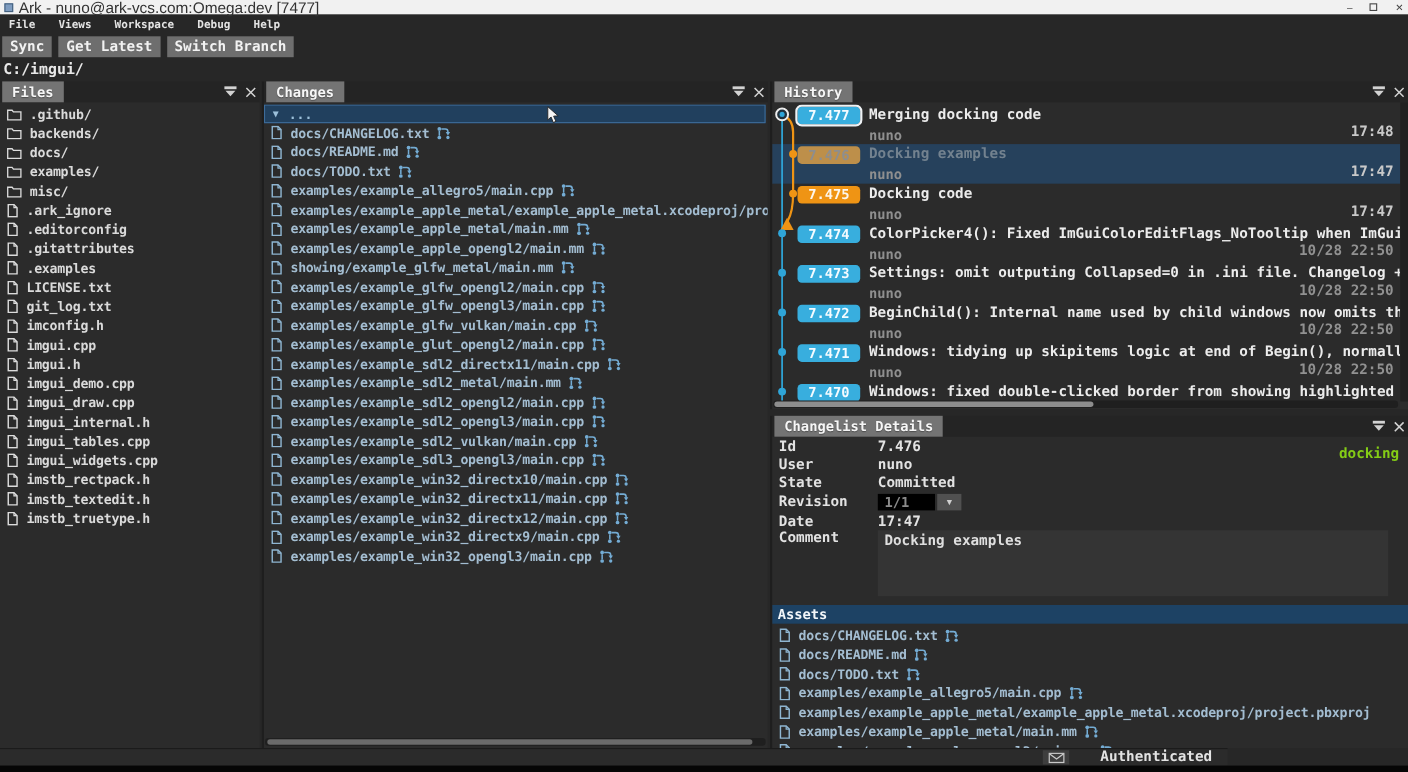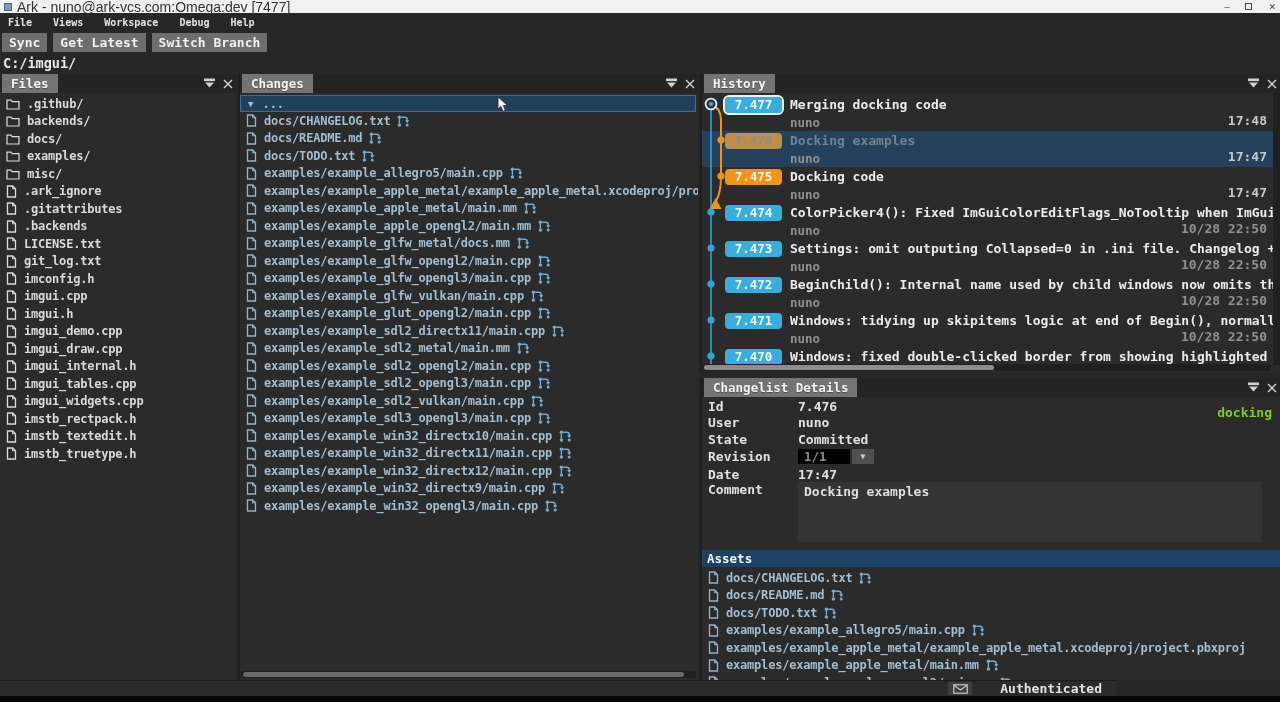--- a/index.html
+++ b/index.html
@@ -196,30 +196,39 @@
           </span>
           <span class="rlabel files-label">.ark_ignore</span>
         </div>
         <div class="row">
           <span class="ric">
             <svg width="11" height="13" viewBox="0 0 11 13">
               <path d="M1.5 1 h5.2 l2.8 2.8 V12 H1.5 z" fill="none" stroke="#dcdcdc" stroke-width="1.3"></path>
               <path d="M6.7 1 v2.8 h2.8" fill="none" stroke="#dcdcdc" stroke-width="1.1"></path>
             </svg>
           </span>
+          <span class="rlabel files-label">.editorconfig</span>
+        </div>
+        <div class="row">
+          <span class="ric">
+            <svg width="11" height="13" viewBox="0 0 11 13">
+              <path d="M1.5 1 h5.2 l2.8 2.8 V12 H1.5 z" fill="none" stroke="#dcdcdc" stroke-width="1.3"></path>
+              <path d="M6.7 1 v2.8 h2.8" fill="none" stroke="#dcdcdc" stroke-width="1.1"></path>
+            </svg>
+          </span>
           <span class="rlabel files-label">.gitattributes</span>
         </div>
         <div class="row">
           <span class="ric">
             <svg width="11" height="13" viewBox="0 0 11 13">
               <path d="M1.5 1 h5.2 l2.8 2.8 V12 H1.5 z" fill="none" stroke="#dcdcdc" stroke-width="1.3"></path>
               <path d="M6.7 1 v2.8 h2.8" fill="none" stroke="#dcdcdc" stroke-width="1.1"></path>
             </svg>
           </span>
-          <span class="rlabel files-label">.backends</span>
+          <span class="rlabel files-label">.examples</span>
         </div>
         <div class="row">
           <span class="ric">
             <svg width="11" height="13" viewBox="0 0 11 13">
               <path d="M1.5 1 h5.2 l2.8 2.8 V12 H1.5 z" fill="none" stroke="#dcdcdc" stroke-width="1.3"></path>
               <path d="M6.7 1 v2.8 h2.8" fill="none" stroke="#dcdcdc" stroke-width="1.1"></path>
             </svg>
           </span>
           <span class="rlabel files-label">LICENSE.txt</span>
         </div>
@@ -479,21 +488,21 @@
             </svg>
           </span>
         </div>
         <div class="row">
           <span class="ric">
             <svg width="11" height="13" viewBox="0 0 11 13">
               <path d="M1.5 1 h5.2 l2.8 2.8 V12 H1.5 z" fill="none" stroke="#8fb6d2" stroke-width="1.3"></path>
               <path d="M6.7 1 v2.8 h2.8" fill="none" stroke="#8fb6d2" stroke-width="1.1"></path>
             </svg>
           </span>
-          <span class="rlabel blue-label">examples/example_glfw_metal/docs.mm</span>
+          <span class="rlabel blue-label">showing/example_glfw_metal/main.mm</span>
           <span class="fork">
             <svg width="15" height="14" viewBox="0 0 15 14">
               <circle cx="3.4" cy="3.2" r="1.7" fill="#74acd4"></circle>
               <circle cx="3.4" cy="11" r="1.7" fill="#74acd4"></circle>
               <path d="M3.4 4.9 V9.3" stroke="#74acd4" stroke-width="1.4"></path>
               <path d="M5.2 3.2 h3.6 a2.4 2.4 0 0 1 2.4 2.4 v0.8" stroke="#74acd4" stroke-width="1.4" fill="none"></path>
               <polygon points="9.2,6 13.2,6 11.2,9.2" fill="#74acd4"></polygon>
               <circle cx="11.2" cy="11" r="1.5" fill="#74acd4"></circle>
             </svg>
           </span>

